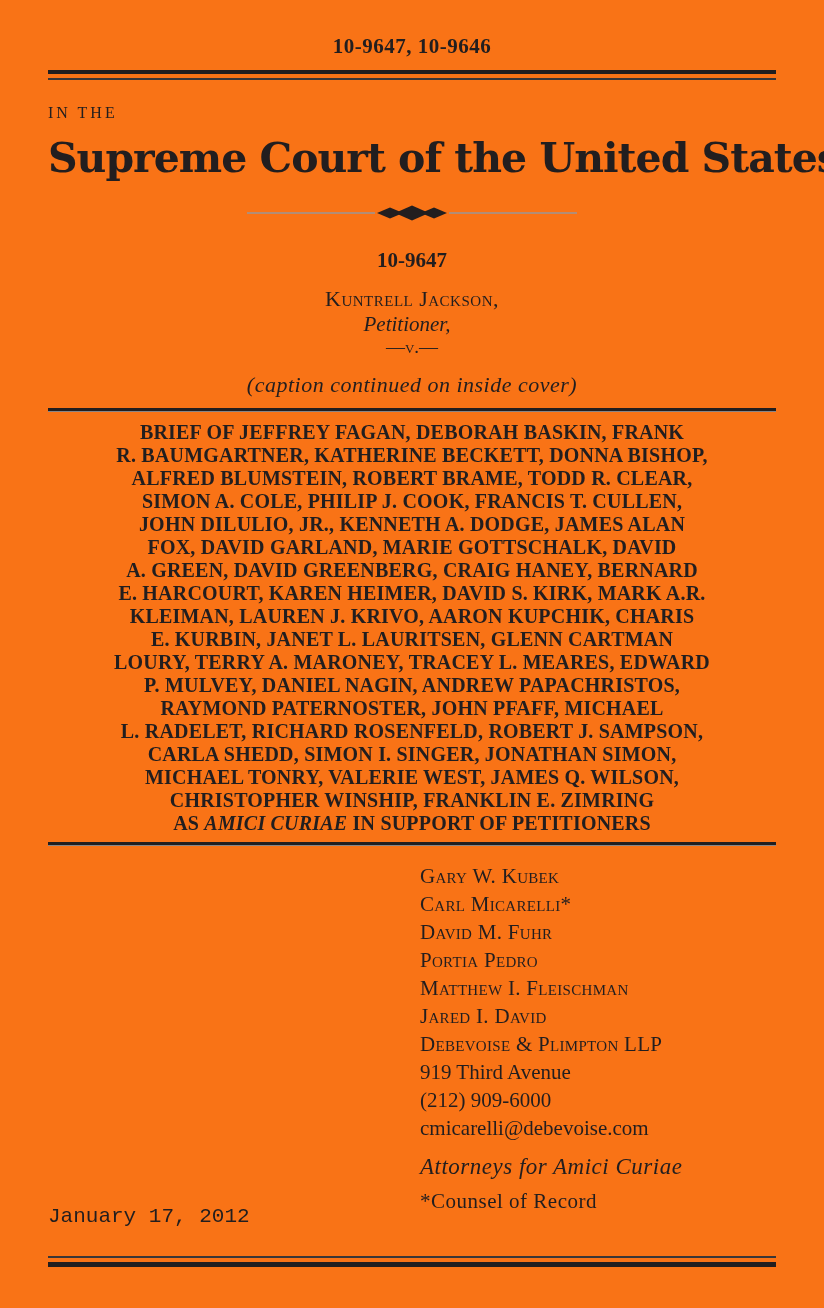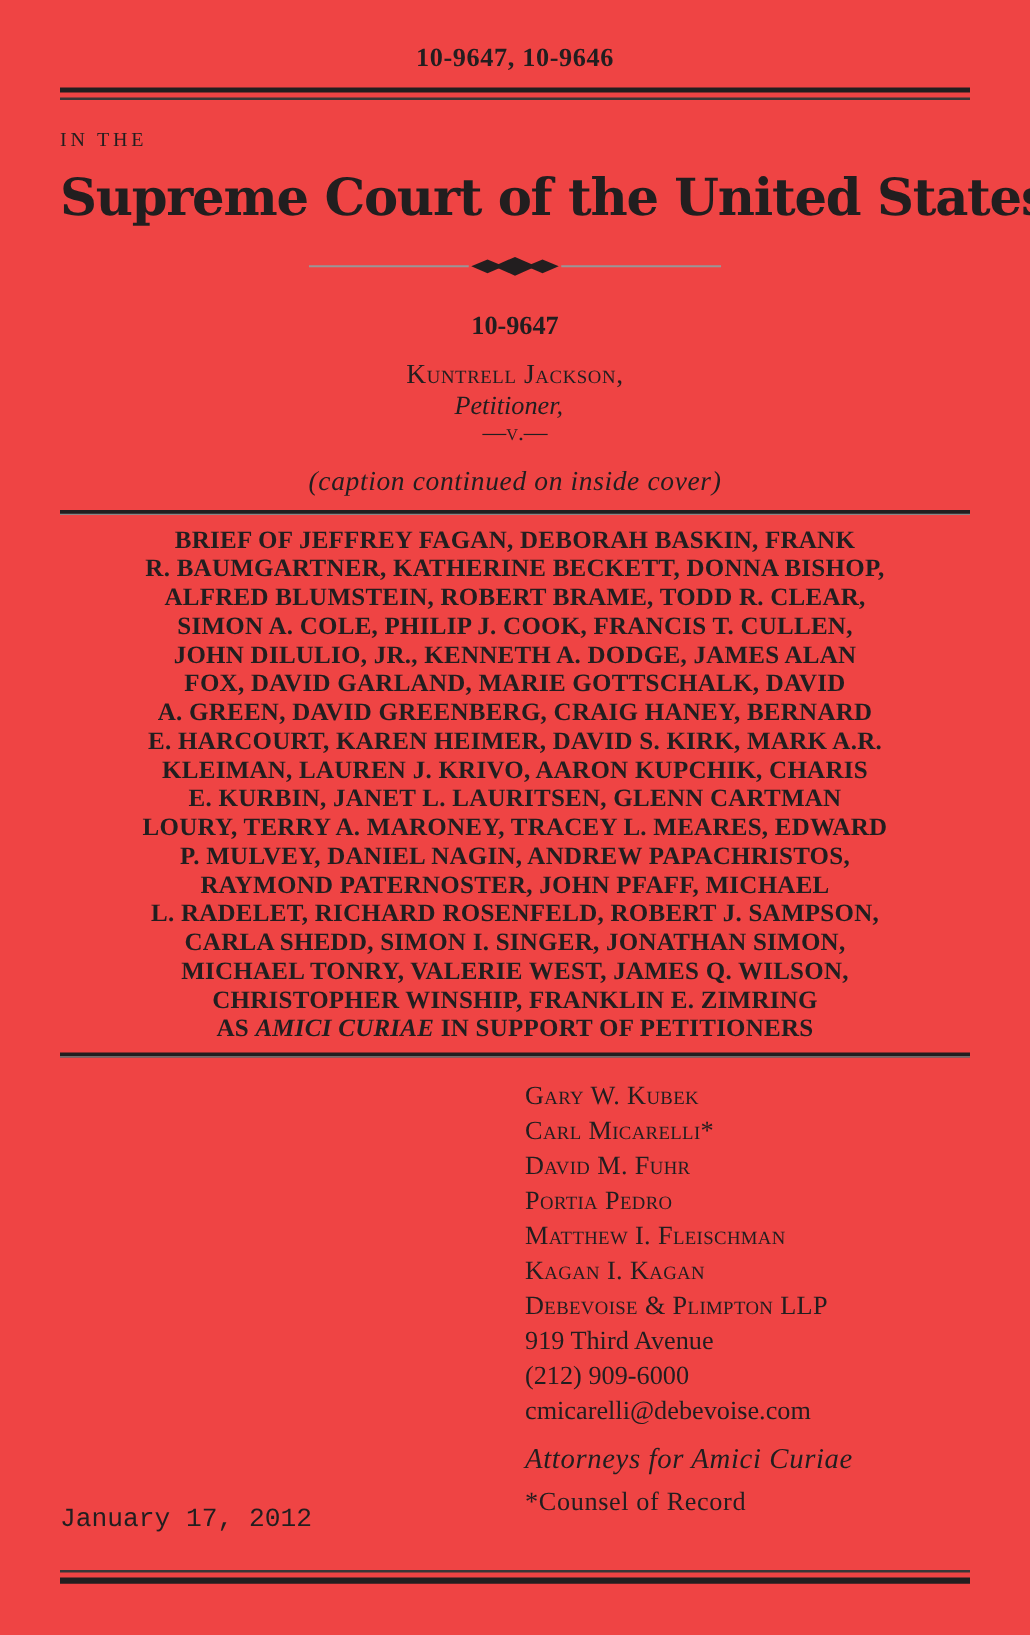--- a/index.html
+++ b/index.html
@@ -1,21 +1,21 @@
 <!DOCTYPE html>
 <html><head>
 <meta charset="utf-8">
 <style>
   html, body { margin: 0; padding: 0; background: #ffffff; }
   .page {
     position: relative;
     width: 824px;
     height: 1308px;
     margin: 0 auto;
-    background: #ef4444;
+    background: #f97316;
     box-sizing: border-box;
     padding: 0 48px;
     overflow: hidden;
     font-family: "Liberation Serif", "DejaVu Serif", serif;
     color: #221e1f;
   }
 
   
   .docket-header {
     padding-top: 34px;
@@ -223,21 +223,21 @@
 
   <div class="single-rule below-title"></div>
 
   <section class="counsel-section">
     <div class="counsel-block">
       <div class="counsel-line smallcaps">Gary W. Kubek</div>
       <div class="counsel-line smallcaps">Carl Micarelli*</div>
       <div class="counsel-line smallcaps">David M. Fuhr</div>
       <div class="counsel-line smallcaps">Portia Pedro</div>
       <div class="counsel-line smallcaps">Matthew I. Fleischman</div>
-      <div class="counsel-line smallcaps">Kagan I. Kagan</div>
+      <div class="counsel-line smallcaps">Jared I. David</div>
       <div class="counsel-line smallcaps">Debevoise &amp; Plimpton LLP</div>
       <div class="counsel-line">919 Third Avenue</div>
       <div class="counsel-line">(212) 909-6000</div>
       <div class="counsel-line">cmicarelli@debevoise.com</div>
       <div class="counsel-role">Attorneys for Amici Curiae</div>
       <div class="counsel-record">*Counsel of Record</div>
     </div>
     <div class="filing-date">January 17, 2012</div>
   </section>
 

